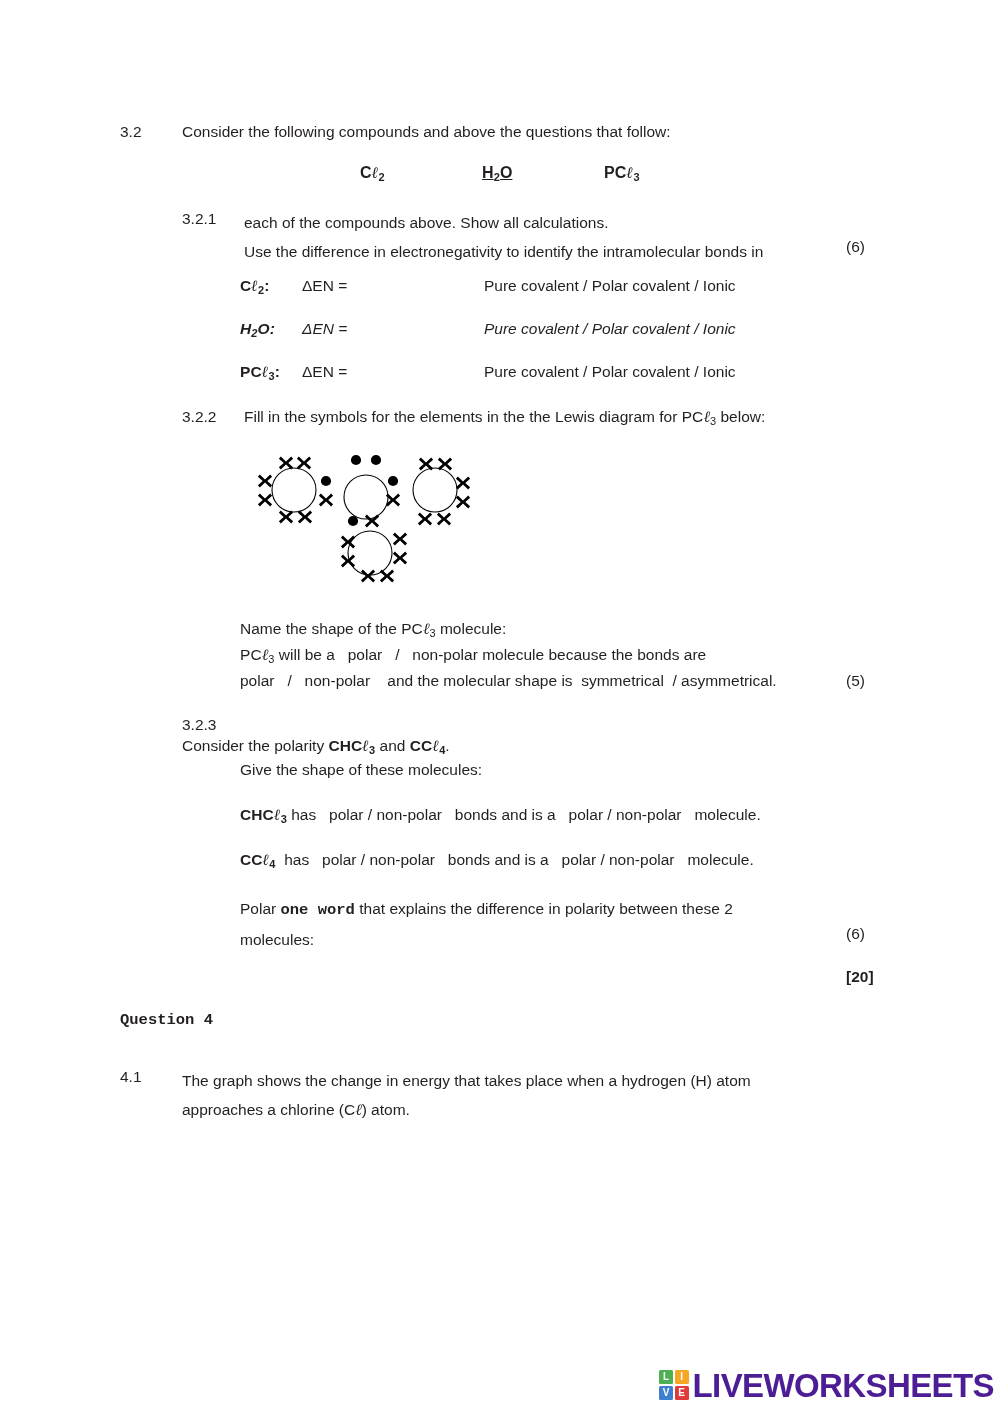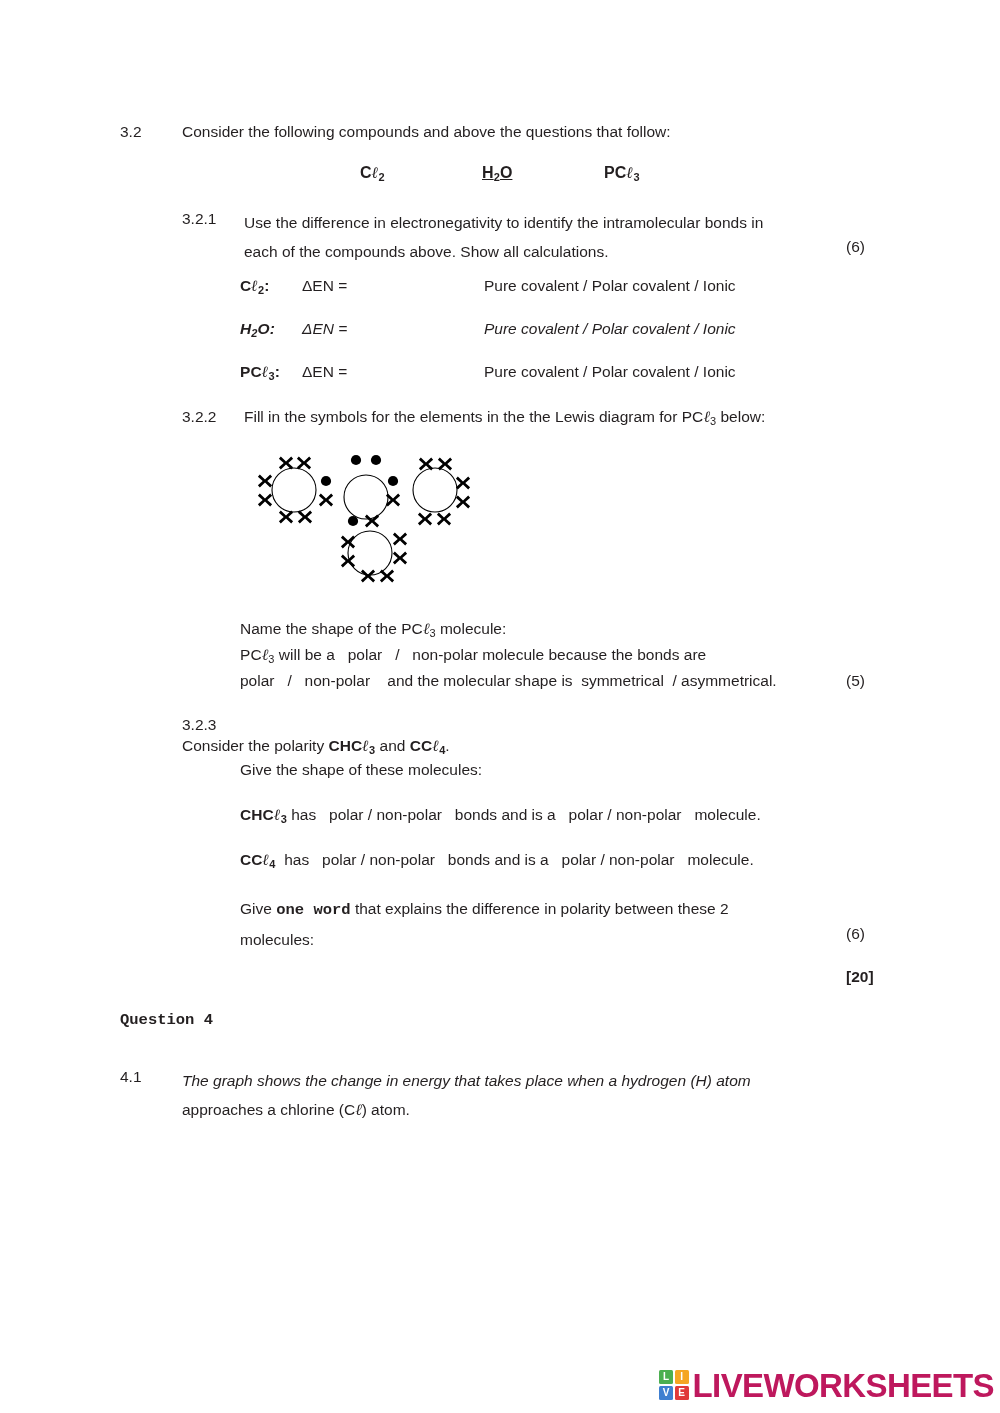--- a/index.html
+++ b/index.html
@@ -146,21 +146,21 @@
     font-weight: bold;
     color: #ffffff;
     border-radius: 1.5px;
     line-height: 1;
   }
   #lw-wordmark {
     font-family: "Liberation Sans", sans-serif;
     font-weight: bold;
     font-size: 33px;
     letter-spacing: -0.6px;
-    color: #be185d;
+    color: #4c1d95;
     line-height: 1;
   }
 </style>
 </head>
 <body>
 
 <div class="page">
 
   <div class="row" style="top:121px; left:120px;">
     <span class="num" style="width:62px;">3.2</span>
@@ -169,22 +169,22 @@
 
   <div id="compounds-line">
     <span class="cmp formula">C<span class="ell">ℓ</span><sub>2</sub></span>
     <span class="cmp formula">H<sub>2</sub>O</span>
     <span class="cmp formula">PC<span class="ell">ℓ</span><sub>3</sub></span>
   </div>
 
   <div class="row" style="top:208px; left:182px; width:700px;">
     <span class="num" style="width:62px;">3.2.1</span>
     <span style="display:block; width:620px;">
+      <span class="body-text" style="display:block; line-height:29px;">each of the compounds above. Show all calculations.</span>
       <span class="body-text" style="display:block; line-height:29px;">Use the difference in electronegativity to identify the intramolecular bonds in</span>
-      <span class="body-text" style="display:block; line-height:29px;">each of the compounds above. Show all calculations.</span>
     </span>
   </div>
   <div class="marks" style="top:236px; left:846px;">(6)</div>
 
   <div class="en-row" style="top:277px;">
     <span class="en-label formula">C<span class="ell">ℓ</span><sub>2</sub>:</span>
     <span class="en-delta">ΔEN =</span>
     <span class="en-options">Pure covalent / Polar covalent / Ionic</span>
   </div>
   <div class="en-row" style="top:320px;font-style:italic;">
@@ -272,31 +272,31 @@
     <span class="num" style="width:62px;">3.2.3</span>
     <span class="body-text" style="line-height:21px;"><span>Consider the polarity </span><span class="formula">CHC<span class="ell">ℓ</span><sub>3</sub></span><span> and </span><span class="formula">CC<span class="ell">ℓ</span><sub>4</sub></span><span>.</span></span>
   </div>
 
   <div class="body-text" style="position:absolute; top:759px; left:240px; line-height:21px;">Give the shape of these molecules:</div>
 
   <div class="body-text" style="position:absolute; top:804px; left:240px; line-height:21px;"><span class="formula">CHC<span class="ell">ℓ</span><sub>3</sub></span><span> has   polar / non-polar   bonds and is a   polar / non-polar   molecule.</span></div>
 
   <div class="body-text" style="position:absolute; top:849px; left:240px; line-height:21px;"><span class="formula">CC<span class="ell">ℓ</span><sub>4</sub></span><span>  has   polar / non-polar   bonds and is a   polar / non-polar   molecule.</span></div>
 
-  <div class="body-text" style="position:absolute; top:894px; left:240px; line-height:29px; width:620px;"><span>Give </span><span class="bold">one word</span><span> that explains the difference in polarity between these 2</span><br><span>molecules:</span></div>
+  <div class="body-text" style="position:absolute; top:894px; left:240px; line-height:29px; width:620px;"><span>Polar </span><span class="bold">one word</span><span> that explains the difference in polarity between these 2</span><br><span>molecules:</span></div>
   <div class="marks" style="top:923px; left:846px;">(6)</div>
 
   <div class="marks total" style="top:966px; left:846px;">[20]</div>
 
   <div class="body-text bold" style="position:absolute; top:1010px; left:120px; line-height:21px;text-align:center;">Question 4</div>
 
   <div class="row" style="top:1066px; left:120px; width:760px;">
     <span class="num" style="width:62px;">4.1</span>
     <span style="display:block; width:700px;">
-      <span class="body-text" style="display:block; line-height:29px;font-style:italic;">The graph shows the change in energy that takes place when a hydrogen (H) atom</span>
+      <span class="body-text" style="display:block; line-height:29px;">The graph shows the change in energy that takes place when a hydrogen (H) atom</span>
       <span class="body-text" style="display:block; line-height:29px;">approaches a chlorine (C<span class="ell" style="font-weight:normal;">ℓ</span>) atom.</span>
     </span>
   </div>
 
   <div id="lw-logo">
     <div id="lw-badge">
       <span style="background:#4caf50;">L</span>
       <span style="background:#f5a623;">I</span>
       <span style="background:#3f7fd0;">V</span>
       <span style="background:#e03a3a;">E</span>

